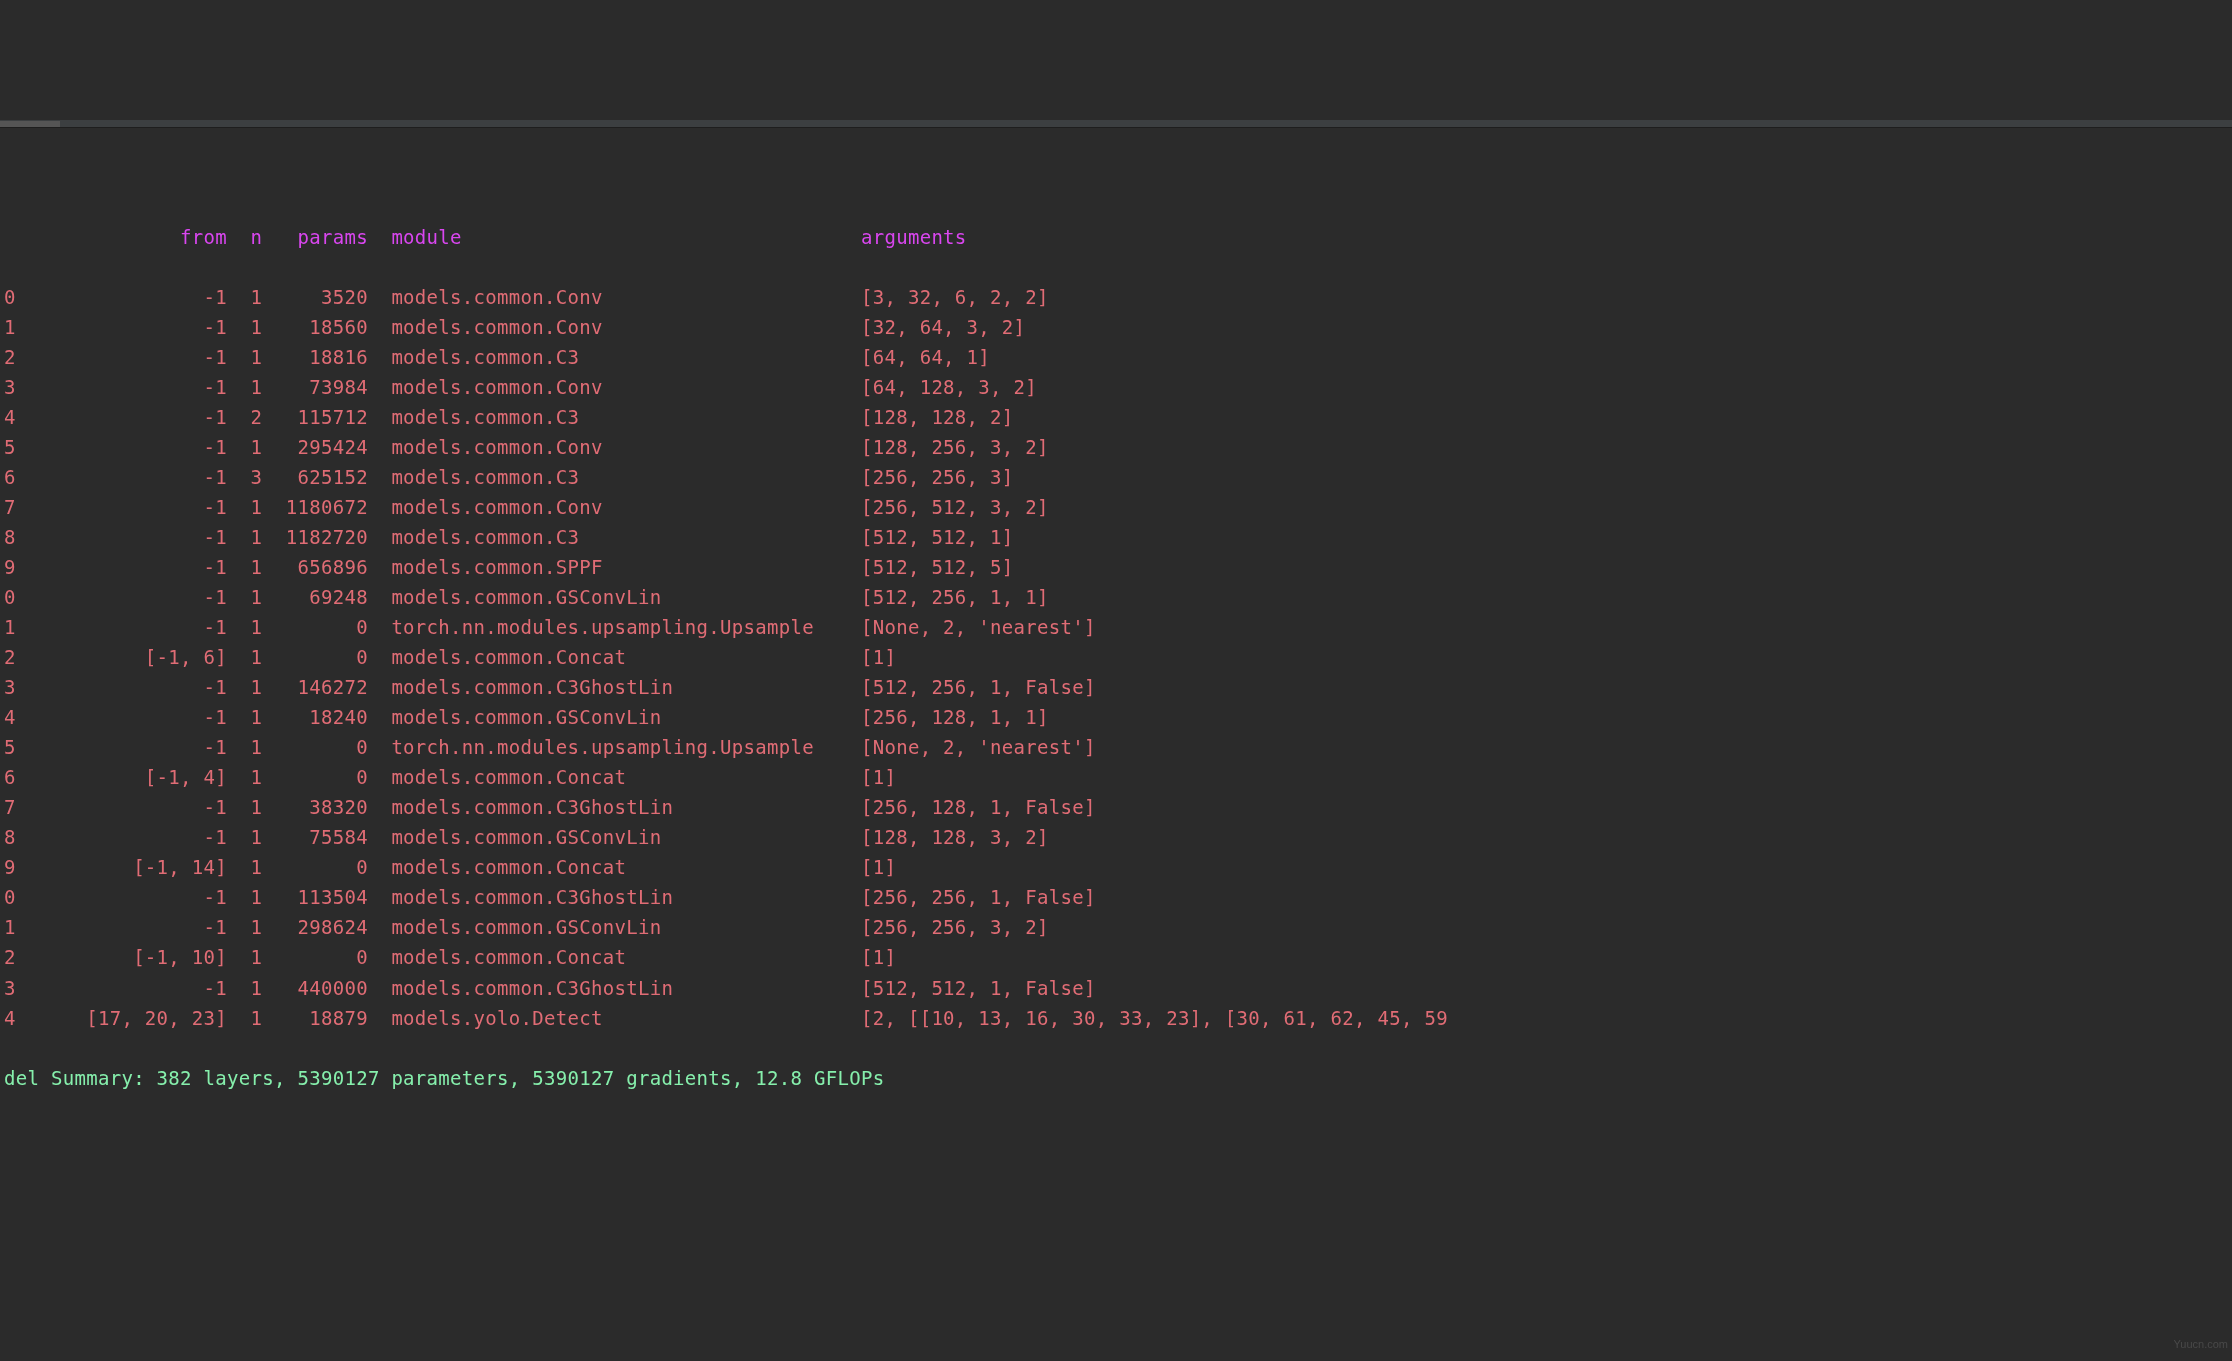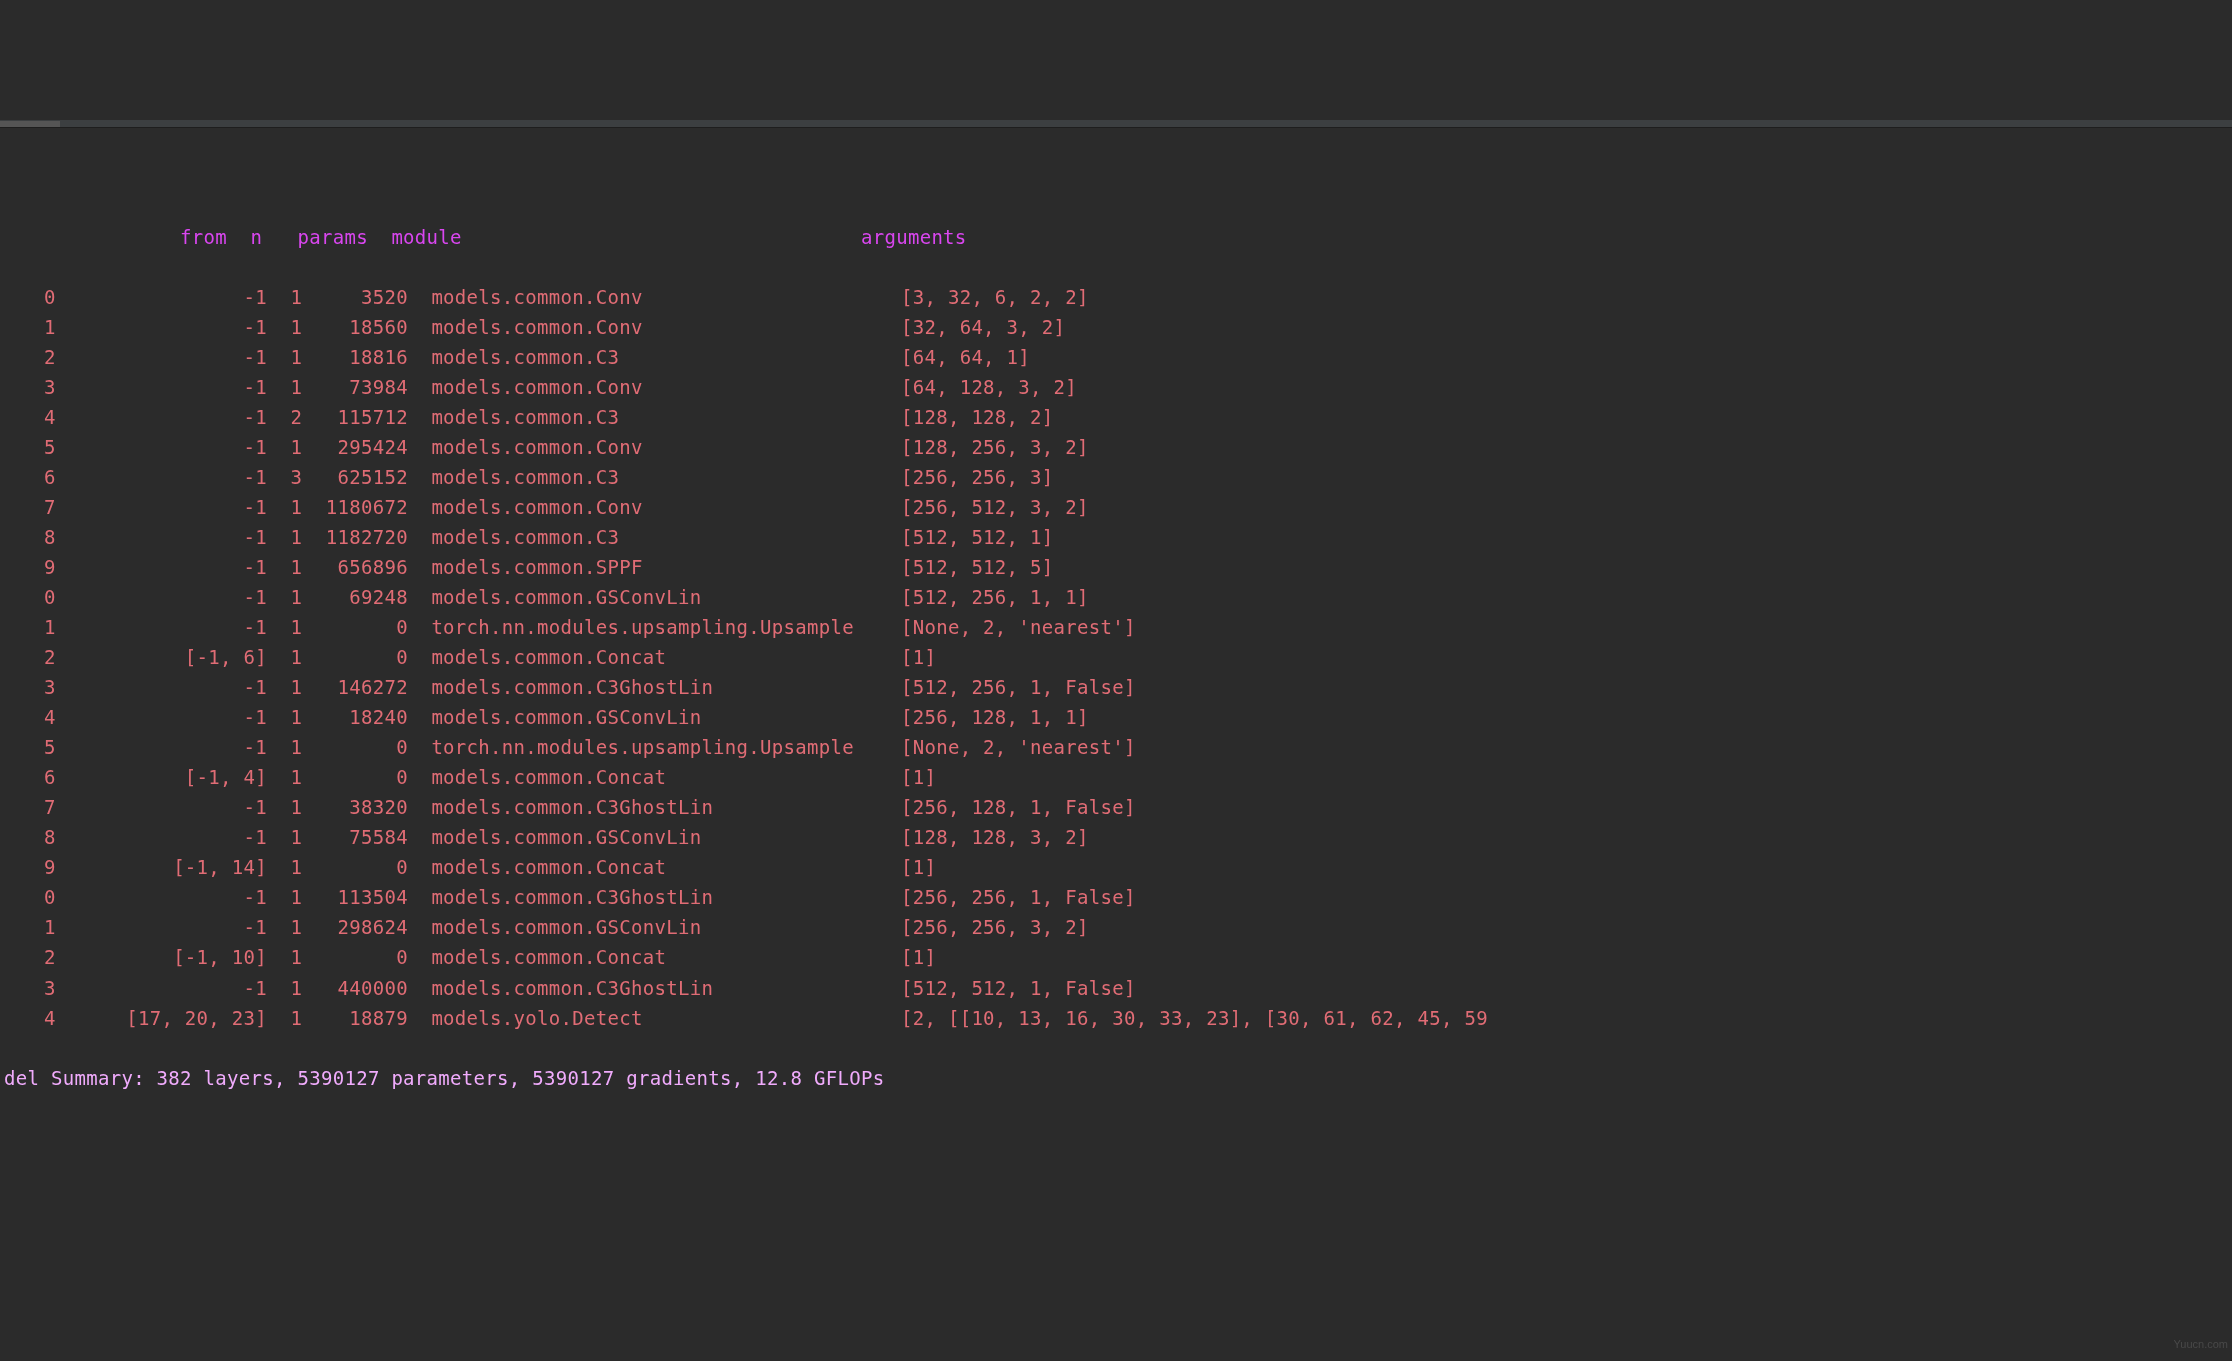--- a/index.html
+++ b/index.html
@@ -34,24 +34,23 @@
     }
     .terminal {
       padding: 4px 0 0 4px;
       letter-spacing: 0.3px;
     }
     .header-row {
       color: #d946ef;
     }
     .row {
       color: #e06c75;
-      margin-left: 40px;
     }
     .summary {
-      color: #f0abfc;
+      color: #86efac;
     }
     .watermark {
       position: fixed;
       bottom: 8px;
       right: 4px;
       color: #666;
       font-size: 11px;
       font-family: sans-serif;
       opacity: 0.5;
     }

